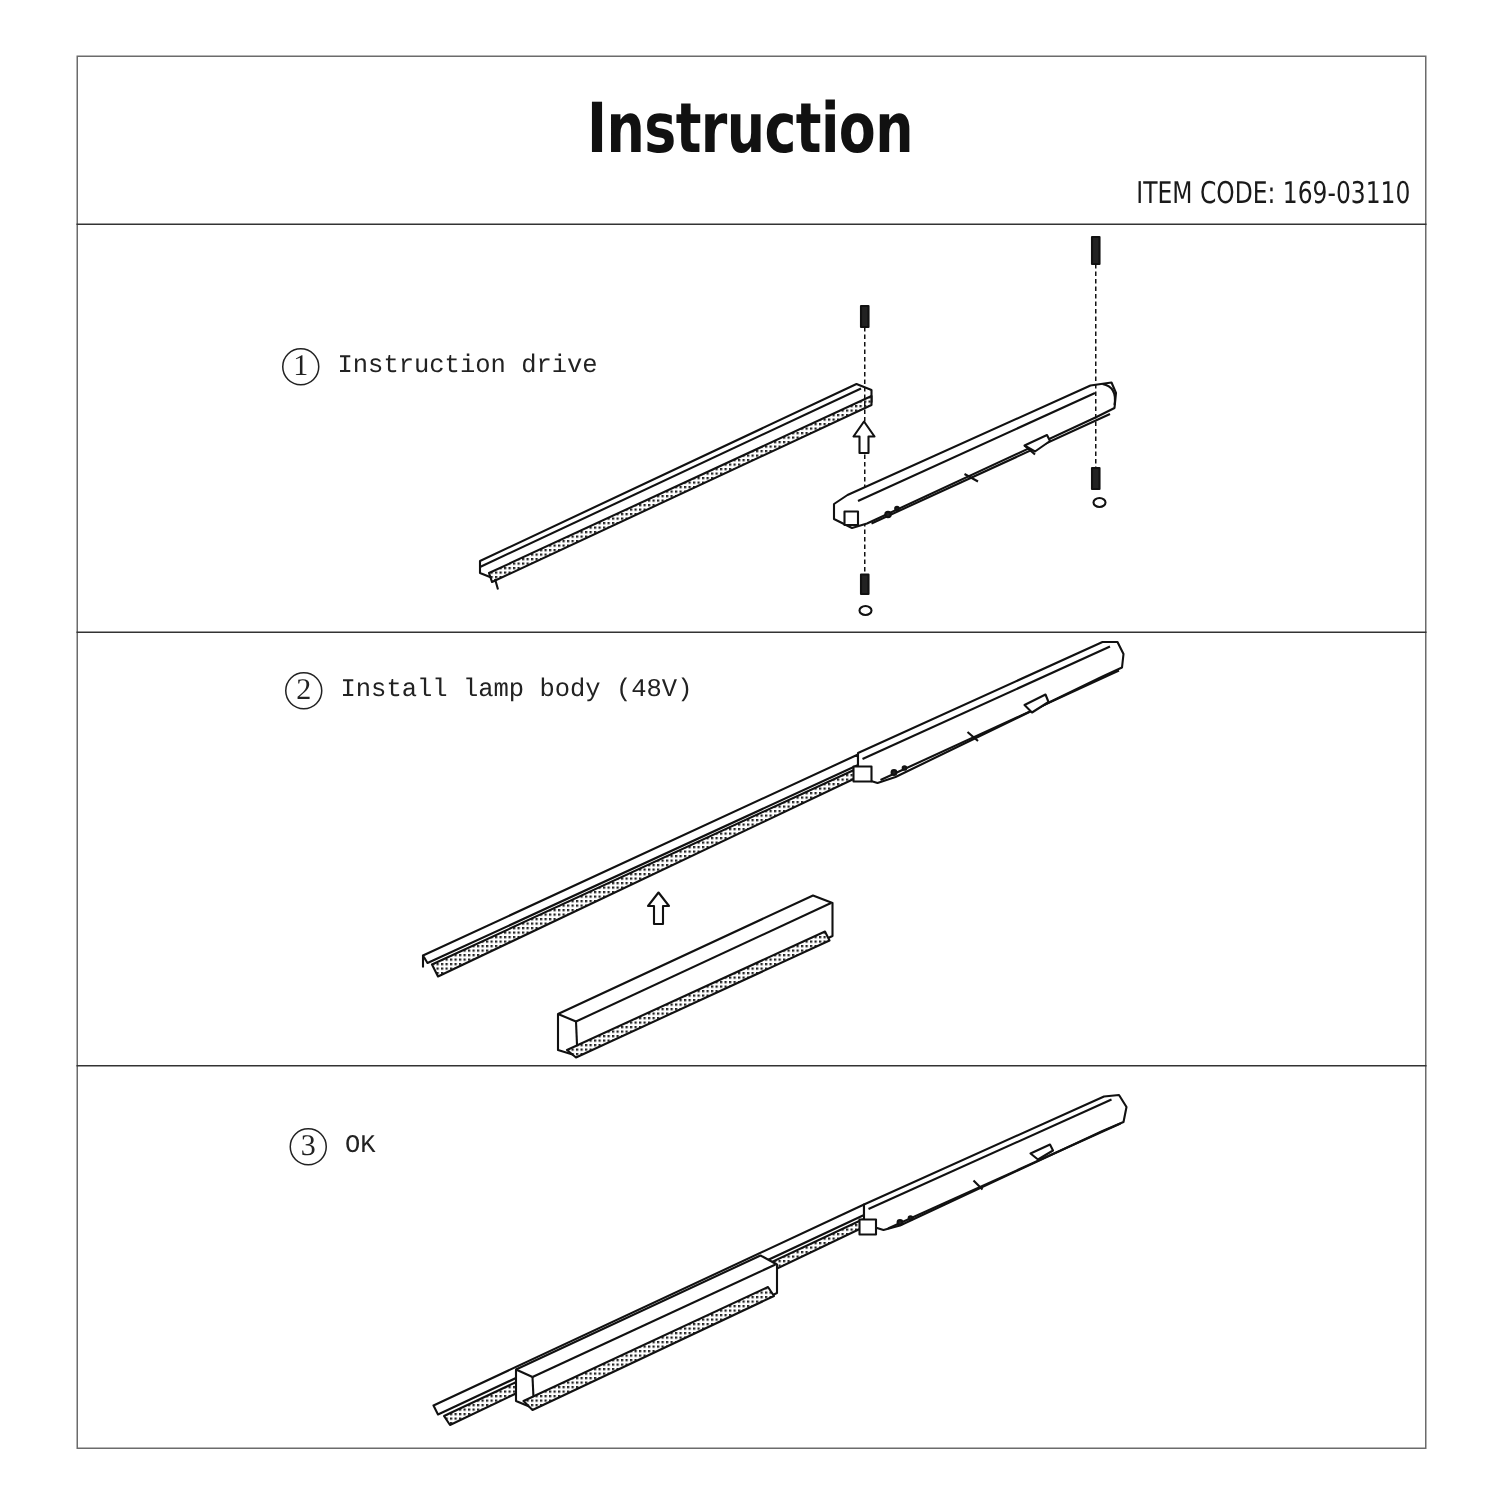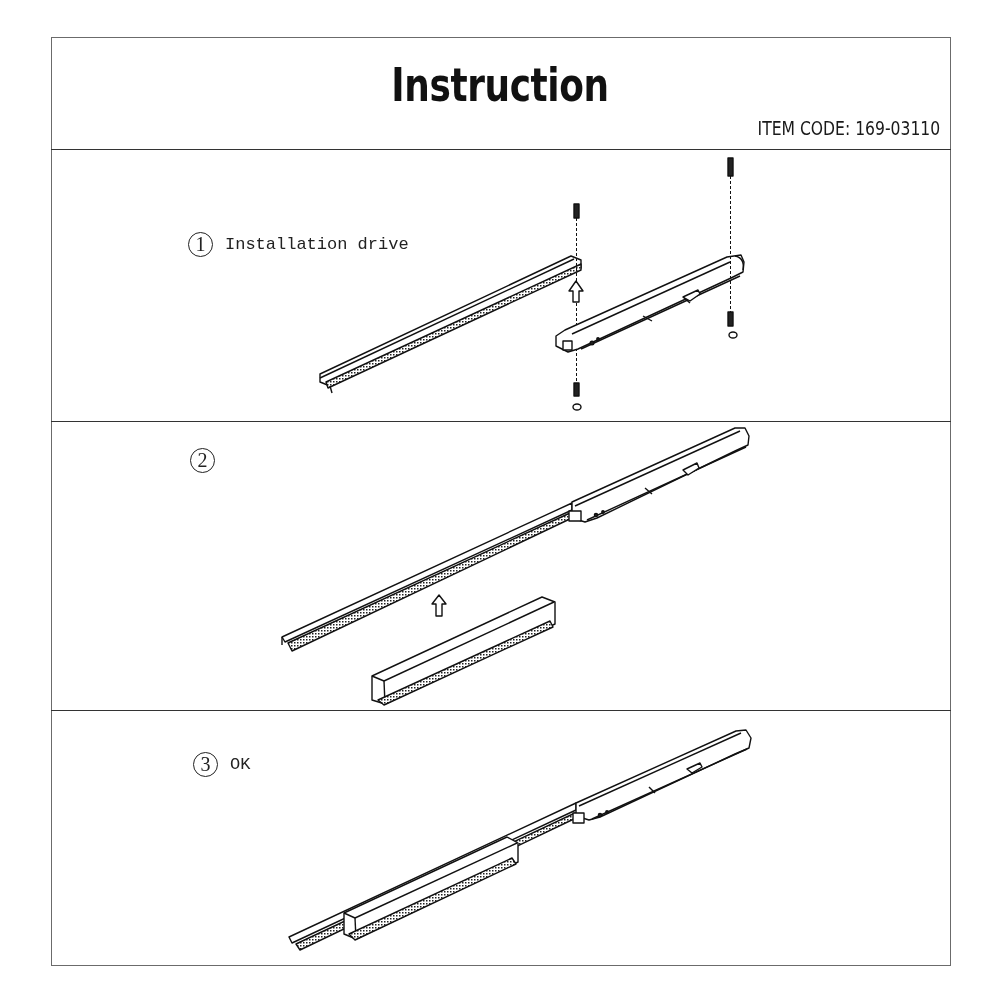--- a/index.html
+++ b/index.html
@@ -25,24 +25,25 @@
 
 <div class="title">Instruction</div>
 <div class="item-code">ITEM CODE: 169-03110</div>
 
 <div class="divider" style="top:149px;"></div>
 <div class="divider" style="top:421px;"></div>
 <div class="divider" style="top:710px;"></div>
 
 <div class="step" style="left:188px; top:232px;">
   <span class="num">1</span>
-  <span>Installation drive</span>
+  <span>Instruction drive</span>
 </div>
 <div class="step" style="left:190px; top:448px;">
   <span class="num">2</span>
+  <span>Install lamp body (48V)</span>
 </div>
 <div class="step" style="left:193px; top:752px;">
   <span class="num">3</span>
   <span>OK</span>
 </div>
 
 <svg class="illus" width="1000" height="1000" viewBox="0 0 1000 1000">
   <defs>
     <pattern id="hatch" width="3" height="3" patternUnits="userSpaceOnUse">
       <rect width="3" height="3" fill="#fff"></rect>

